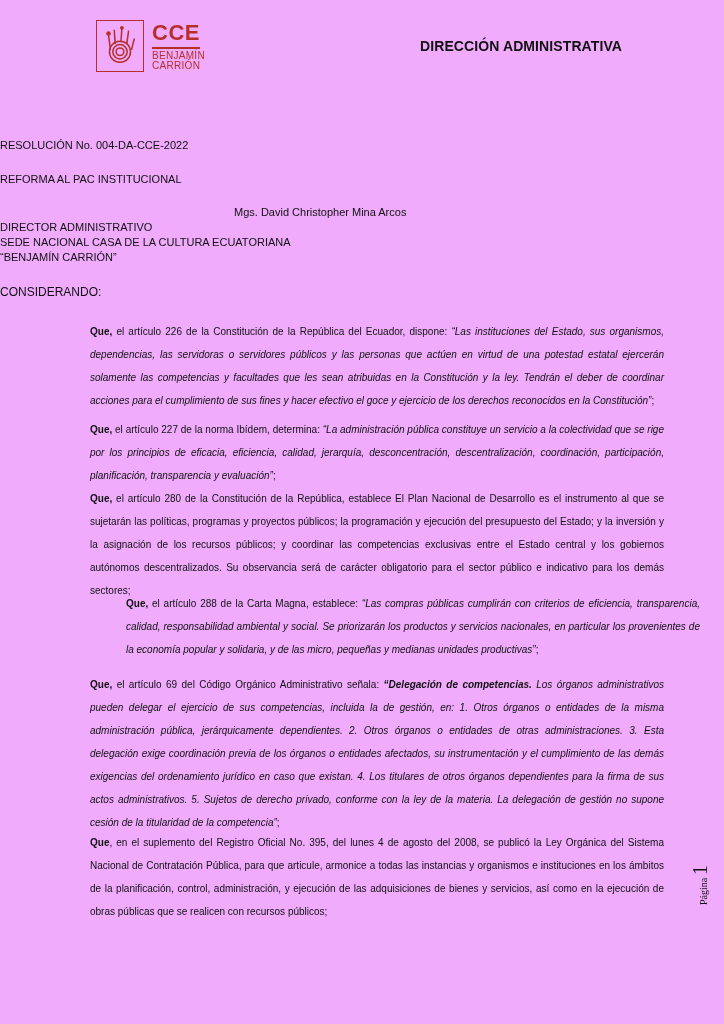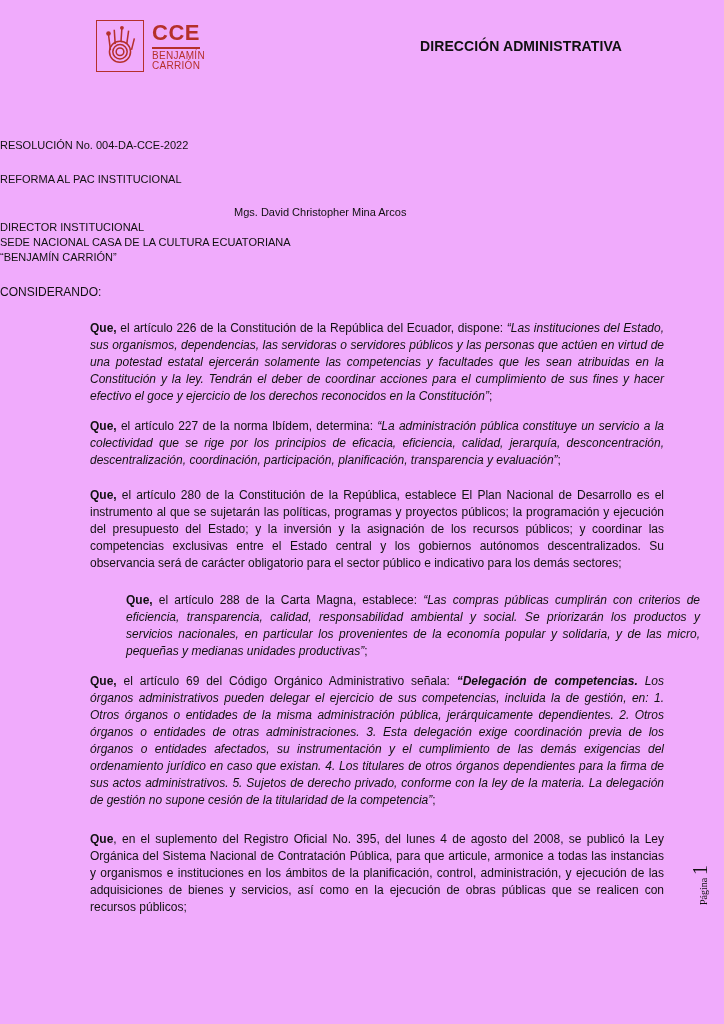--- a/index.html
+++ b/index.html
@@ -18,21 +18,21 @@
 
   .center { position: absolute; left: 0; width: 661px; text-align: left; font-weight: normal; font-size: 11px; }
   .t-res { top: 139px; }
   .t-ref { top: 173px; }
   .t-name { top: 206px; left: 234px; width: auto; text-align: left; font-weight: normal; }
   .t-dir { top: 221px; }
   .t-sede { top: 236px; }
   .t-bc { top: 251px; }
   .t-cons { top: 285px; font-size: 12px; }
 
-  .para { position: absolute; left: 90px; width: 574px; font-size: 12px; line-height: 17px; text-align: justify; }
+  .para { position: absolute; left: 90px; width: 574px; font-size: 10px; line-height: 23px; text-align: justify; }
   .para b { font-weight: bold; }
   .para i { font-style: italic; }
   .p1 { top: 320px; }
   .p2 { top: 418px; }
   .p3 { top: 487px; }
   .p4 { top: 592px; margin-left: 36px; }
   .p5 { top: 673px; }
   .p6 { top: 831px; }
 
   .page-num { position: absolute; left: 690px; top: 845px; width: 20px; height: 80px; }
@@ -64,21 +64,21 @@
       <div>BENJAMÍN</div>
       <div>CARRIÓN</div>
     </div>
   </div>
 
   <div class="header-title">DIRECCIÓN ADMINISTRATIVA</div>
 
   <div class="center t-res">RESOLUCIÓN No. 004-DA-CCE-2022</div>
   <div class="center t-ref">REFORMA AL PAC INSTITUCIONAL</div>
   <div class="center t-name">Mgs. David Christopher Mina Arcos</div>
-  <div class="center t-dir">DIRECTOR INSTITUCIONAL</div>
+  <div class="center t-dir">DIRECTOR ADMINISTRATIVO</div>
   <div class="center t-sede">SEDE NACIONAL CASA DE LA CULTURA ECUATORIANA</div>
   <div class="center t-bc">“BENJAMÍN CARRIÓN”</div>
   <div class="center t-cons">CONSIDERANDO:</div>
 
   <div class="para p1"><b>Que,</b><span> el artículo 226 de la Constitución de la República del Ecuador, dispone: </span><i>“Las instituciones del Estado, sus organismos, dependencias, las servidoras o servidores públicos y las personas que actúen en virtud de una potestad estatal ejercerán solamente las competencias y facultades que les sean atribuidas en la Constitución y la ley. Tendrán el deber de coordinar acciones para el cumplimiento de sus fines y hacer efectivo el goce y ejercicio de los derechos reconocidos en la Constitución”</i><span>;</span></div>
 
   <div class="para p2"><b>Que,</b><span> el artículo 227 de la norma Ibídem, determina: </span><i>“La administración pública constituye un servicio a la colectividad que se rige por los principios de eficacia, eficiencia, calidad, jerarquía, desconcentración, descentralización, coordinación, participación, planificación, transparencia y evaluación”</i><span>;</span></div>
 
   <div class="para p3"><b>Que,</b><span> el artículo 280 de la Constitución de la República, establece El Plan Nacional de Desarrollo es el instrumento al que se sujetarán las políticas, programas y proyectos públicos; la programación y ejecución del presupuesto del Estado; y la inversión y la asignación de los recursos públicos; y coordinar las competencias exclusivas entre el Estado central y los gobiernos autónomos descentralizados. Su observancia será de carácter obligatorio para el sector público e indicativo para los demás sectores;</span></div>
 

